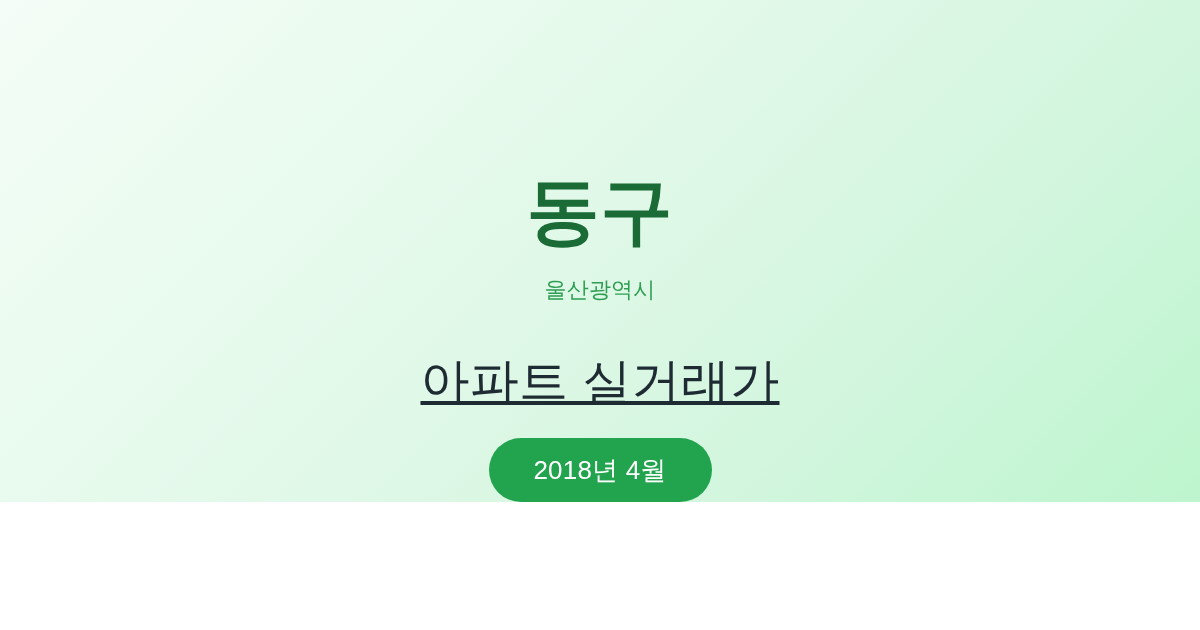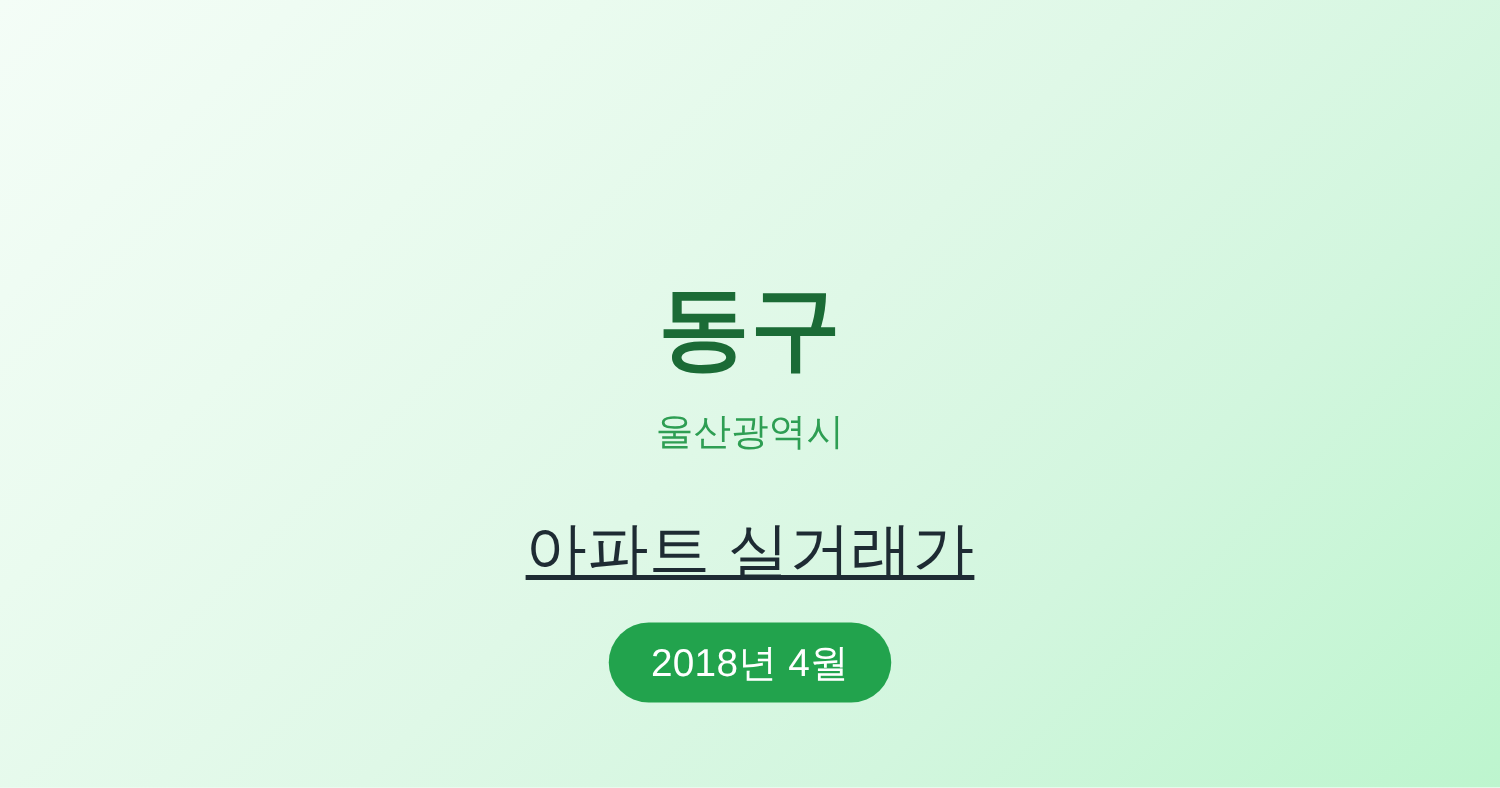--- a/index.html
+++ b/index.html
@@ -13,26 +13,26 @@
     height: 630px;
     overflow: hidden;
     font-family: "Liberation Sans", "DejaVu Sans", sans-serif;
     -webkit-font-smoothing: antialiased;
   }
 
   
   .og-card {
     position: relative;
     width: 1200px;
-    height: 630px;
+    height: 502px;
     box-sizing: border-box;
     display: flex;
     flex-direction: column;
     align-items: center;
-    justify-content: center;
+    justify-content: flex-end;
     background-color: #E1F8E8;
     background-image: linear-gradient(135deg,
         #F4FDF7 0%,
         #EAFBEF 26%,
         #DFF8E7 50%,
         #D2F6DE 72%,
         #BDF5CE 100%);
   }
 
   
@@ -51,21 +51,21 @@
     line-height: 1;
     font-weight: 700;
     letter-spacing: 0.5px;
     color: #1B6B36;
     margin-top: 158px;
   }
 
   .province-name {
     margin: 0;
     padding: 0;
-    font-size: 30px;
+    font-size: 22px;
     line-height: 1;
     font-weight: 400;
     letter-spacing: 0.2px;
     color: #2E9E53;
     margin-top: 32px;
   }
 
   .page-title {
     margin: 0;
     padding: 0;
@@ -86,21 +86,21 @@
     justify-content: center;
     box-sizing: border-box;
     min-width: 223px;
     height: 64px;
     padding: 0 34px;
     border: none;
     border-radius: 32px;
     background-color: #22A34D;
     color: #FFFFFF;
     font-family: inherit;
-    font-size: 31px;
+    font-size: 26px;
     font-weight: 400;
     line-height: 1;
     letter-spacing: 0.2px;
     white-space: nowrap;
   }
 </style>
 </head>
 <body>
 
 <div class="og-card">

